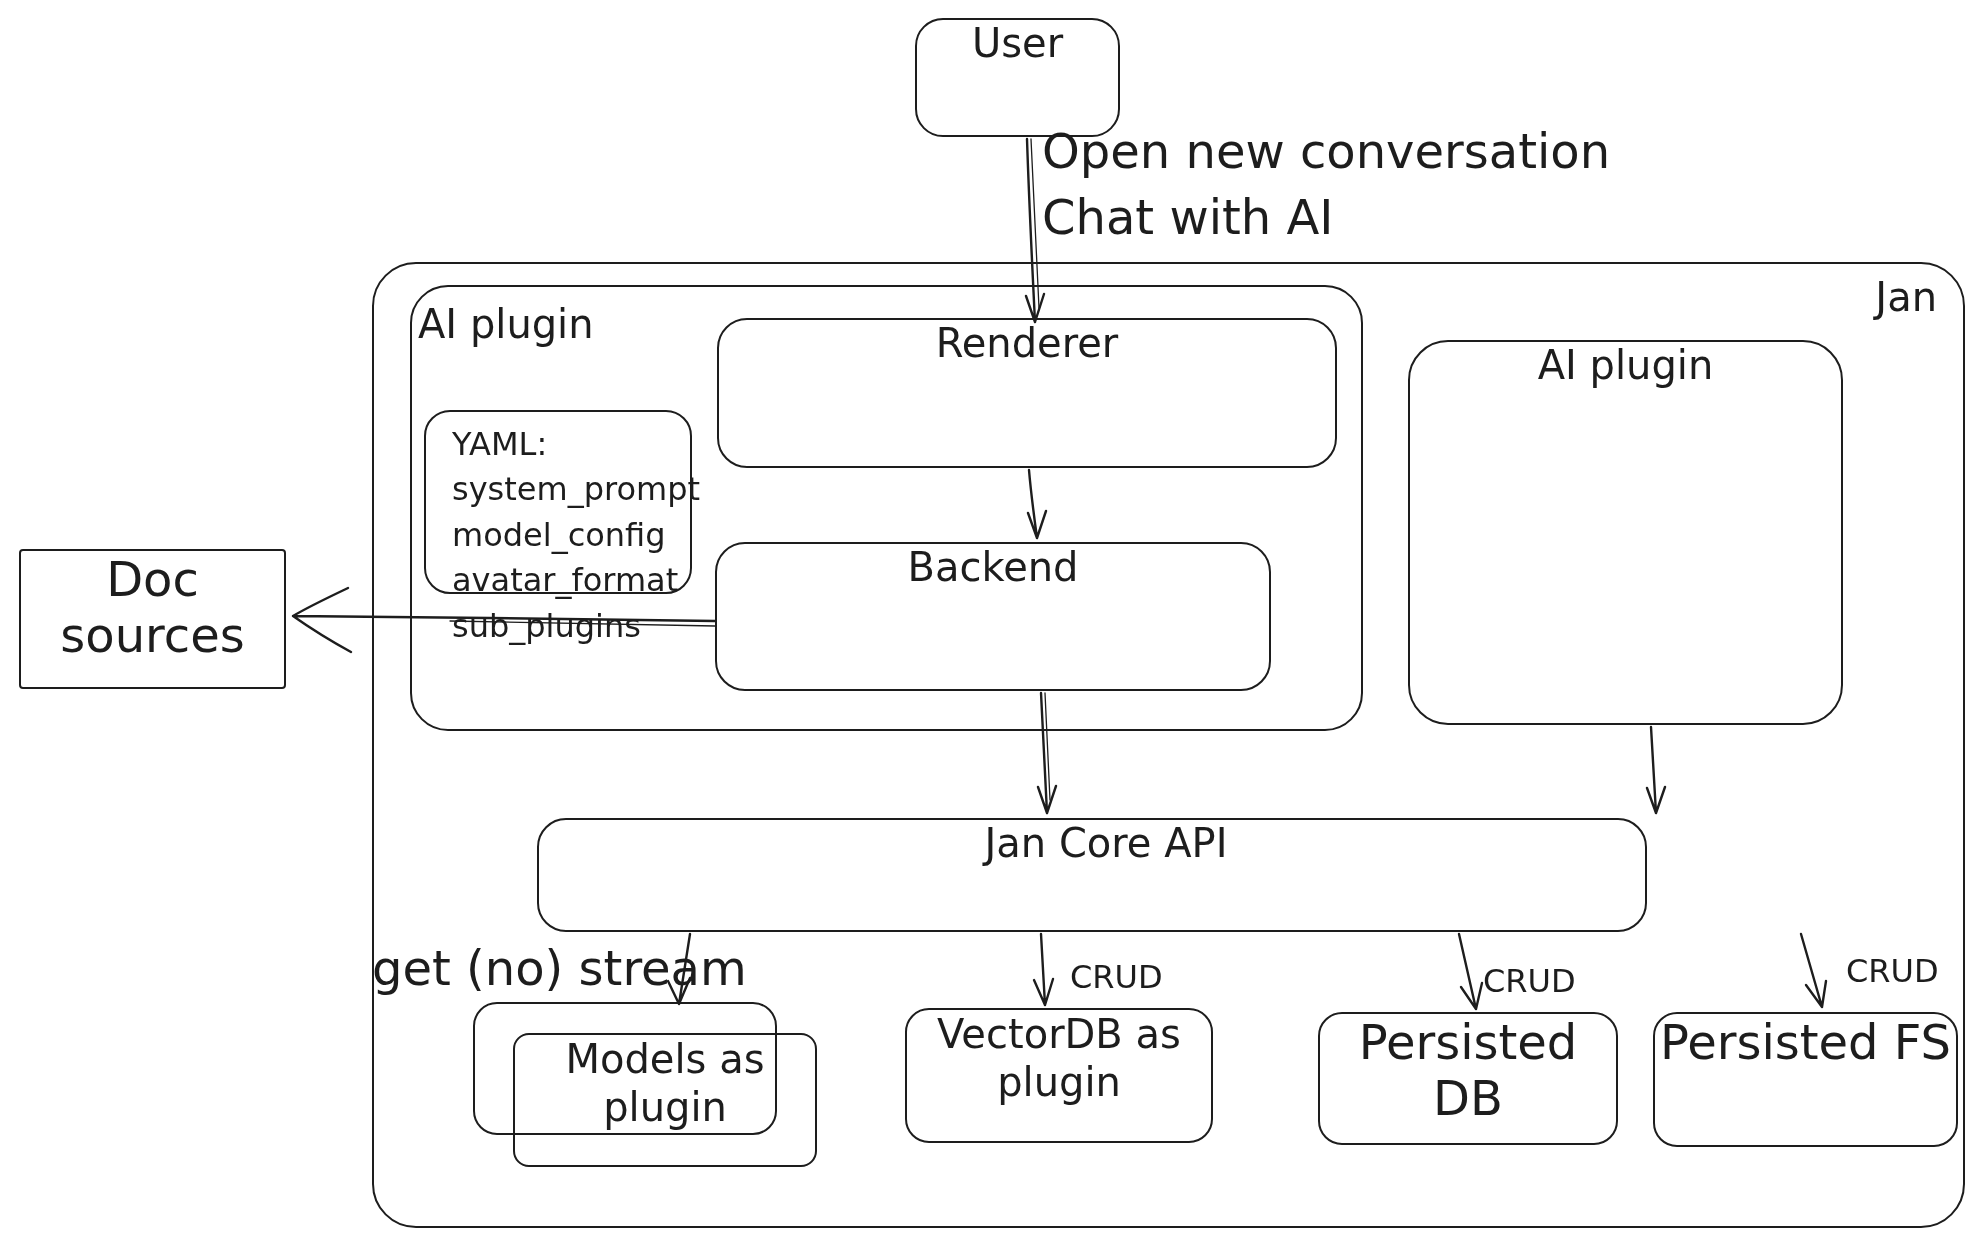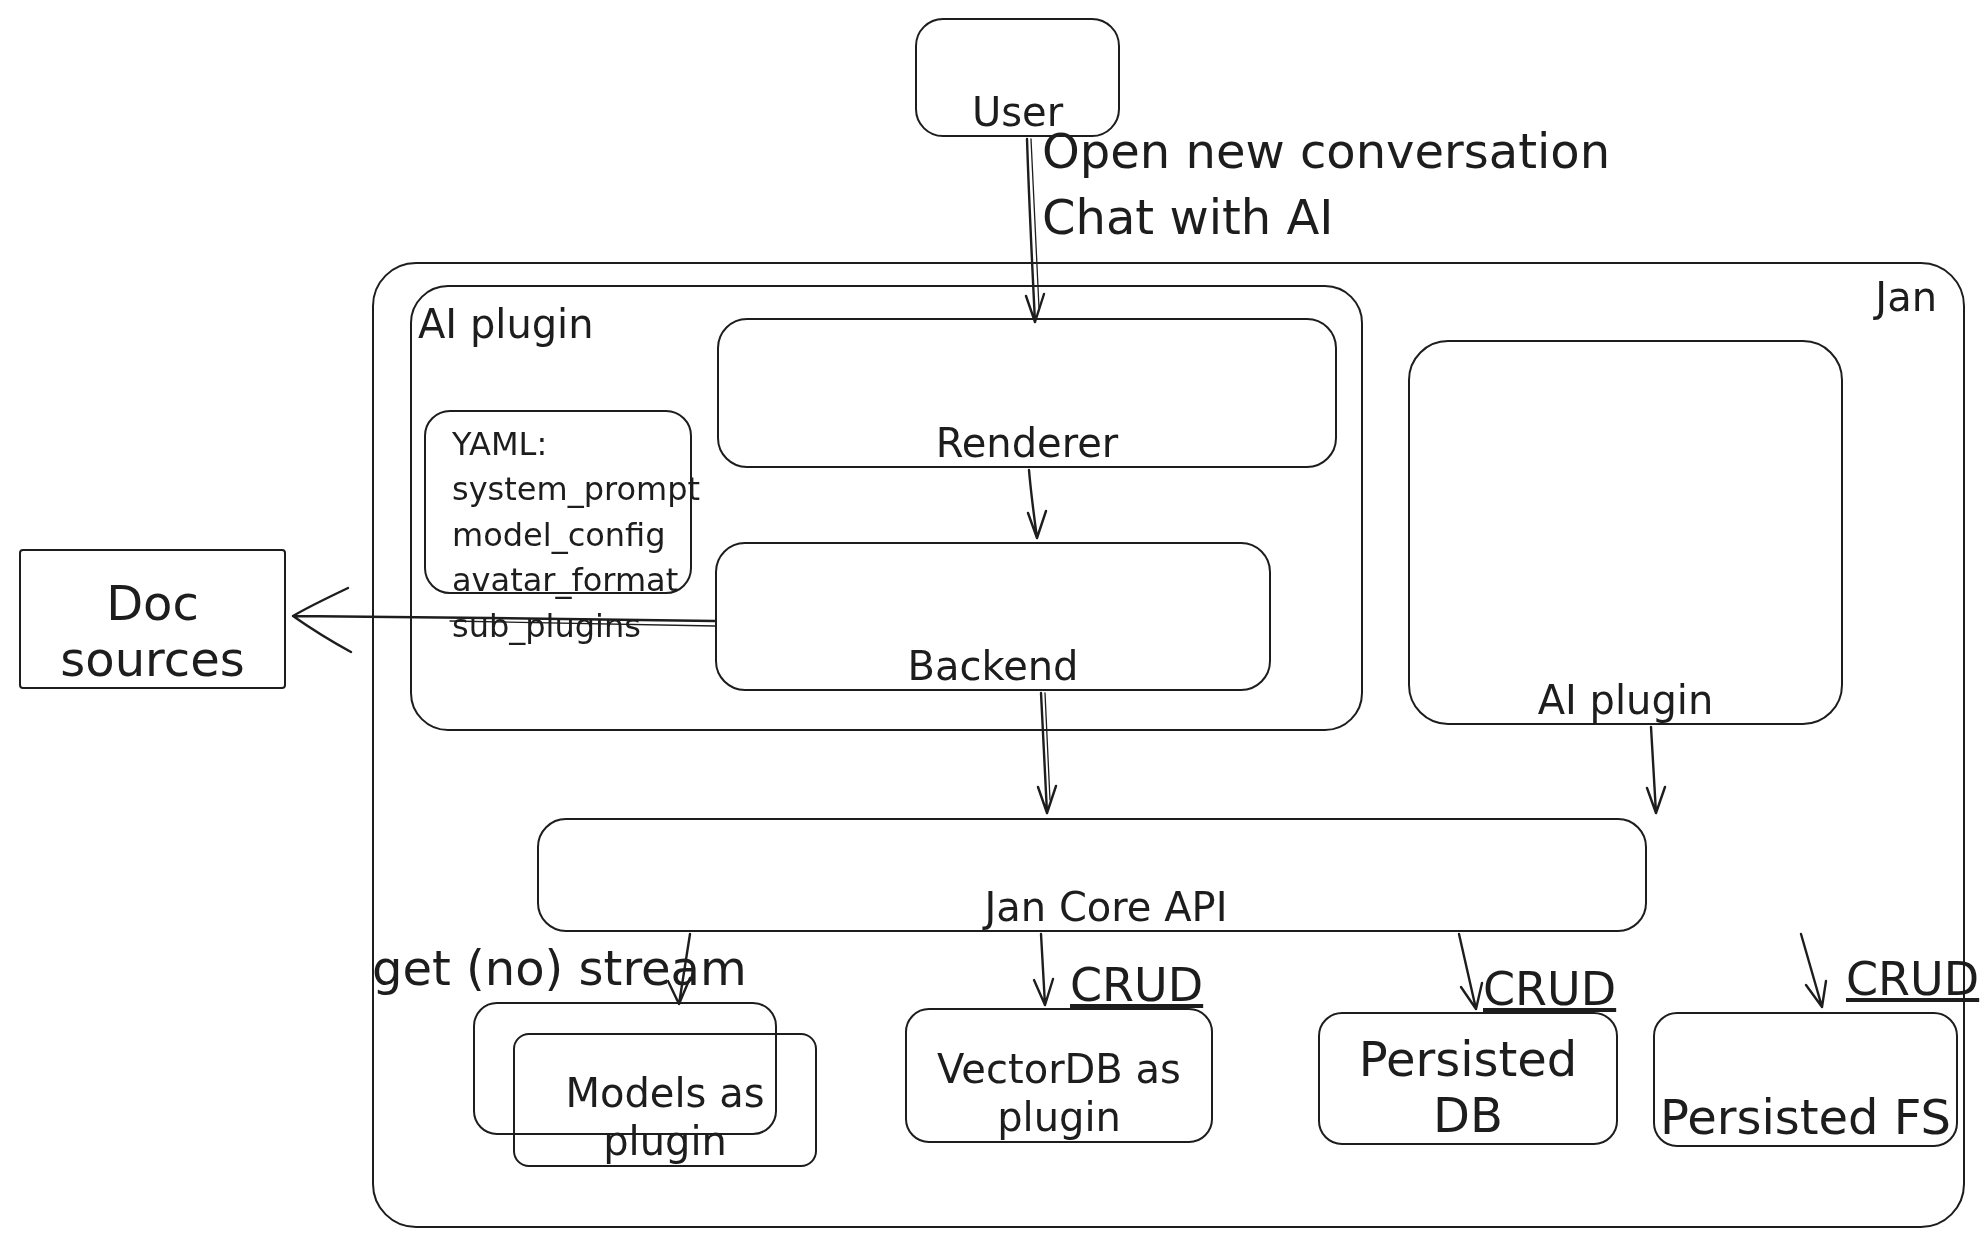--- a/index.html
+++ b/index.html
@@ -11,29 +11,29 @@
     font-family: "DejaVu Sans", "Liberation Sans", sans-serif;
     color: #1d1d1d;
     overflow: hidden;
   }
   .box {
     position: absolute;
     box-sizing: border-box;
     border: 2.5px solid #1d1d1d;
     background: transparent;
     display: flex;
-    align-items: flex-end;
+    align-items: flex-start;
     justify-content: center;
     text-align: center;
   }
   .container { justify-content: flex-start; align-items: flex-start; }
   .lbl { position: absolute; white-space: nowrap; }
   .fs40 { font-size: 40px; }
   .fs38 { font-size: 48px; }
-  .fs36 { font-size: 46px; text-decoration: underline; }
+  .fs36 { font-size: 32px; }
   .two-line { line-height: 1.2; padding: 0 8px; }
   .arrows { position: absolute; left: 0; top: 0; pointer-events: none; }
   .arrow { stroke: #1d1d1d; stroke-width: 2.4; fill: none; stroke-linecap: round; stroke-linejoin: round; }
   .arrow.thin { stroke-width: 1.3; }
   .note {
     align-items: flex-start;
     justify-content: flex-start;
     text-align: left;
     font-size: 32px;
     line-height: 1.42;

